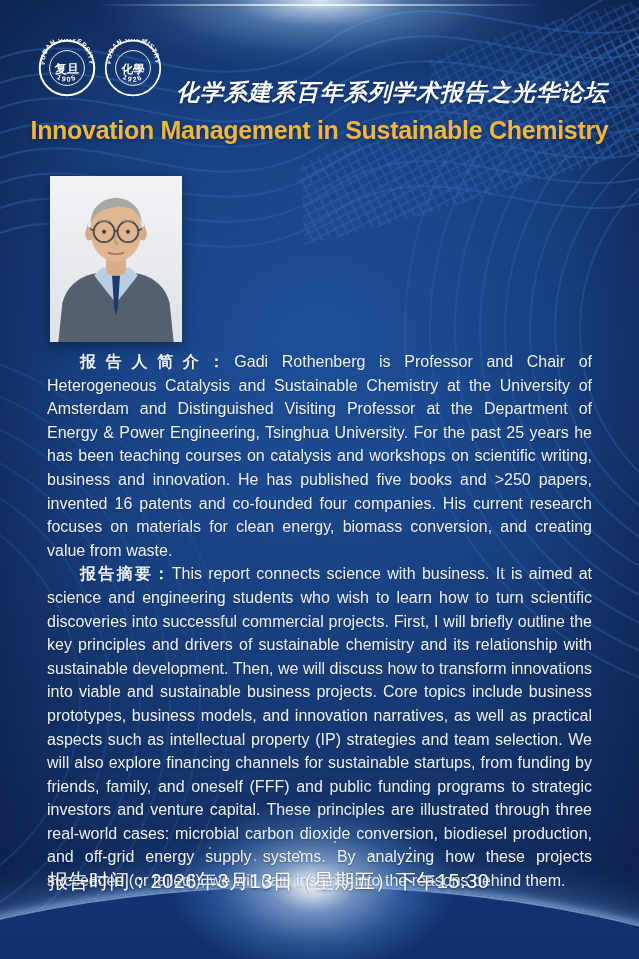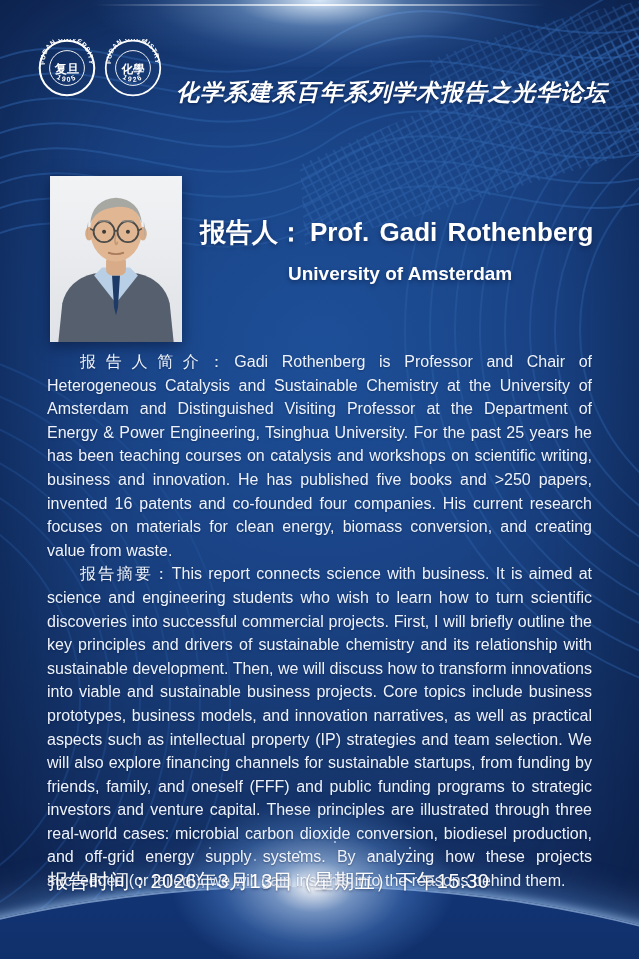--- a/index.html
+++ b/index.html
@@ -90,21 +90,21 @@
   }
 
   .body-text {
     position:absolute; left:47px; top:350px; width:545px;
     font-size:16px; line-height:23.6px;
     color:#eef3fb;
     text-align:justify;
     text-shadow: 0 1px 2px rgba(8,22,58,.4);
   }
   .para { text-indent:33px; }
-  .para-label { font-weight:400; letter-spacing:.5px;margin-top:21px; }
+  .para-label { font-weight:700; letter-spacing:.5px;margin-top:21px; }
 
   .footer-line {
     position:absolute; left:48px;
     font-size:20px; font-weight:400; color:#fff; white-space:nowrap;
     letter-spacing:.5px;
     text-shadow: 0 1px 3px rgba(8,22,58,.55);
     margin-top: 12px;
   }
   .footer-time { top:856px; }
   .footer-location { top:948px; }
@@ -200,20 +200,21 @@
       </text>
       <text font-size="12" font-weight="bold" fill="#ffffff" letter-spacing="3">
         <textPath href="#arcBotC" startOffset="50%" text-anchor="middle">1926</textPath>
       </text>
       <text x="50" y="58" font-size="20" font-weight="bold" fill="#ffffff" text-anchor="middle">化學</text>
     </svg>
   </div>
 
   <div class="forum-title">化学系建系百年系列学术报告之光华论坛</div>
 
+  <div class="main-title">Innovation Management in Sustainable Chemistry</div>
 
   <div class="photo-frame">
     <svg viewBox="0 0 132 167">
       <rect x="0" y="0" width="132" height="167" fill="#e9ebee"></rect>
       <rect x="0" y="0" width="132" height="167" fill="url(#pgrad)"></rect>
       <defs>
         <linearGradient id="pgrad" x1="0" y1="0" x2="0" y2="1">
           <stop offset="0" stop-color="#f2f3f5"></stop>
             <stop offset="1" stop-color="#dfe2e6"></stop>
         </linearGradient>
@@ -242,26 +243,20 @@
       <path d="M43.5,55 L40,53 M88.5,55 L92,53" stroke="#4a4a48" stroke-width="1.6"></path>
 
       <circle cx="54" cy="56" r="2" fill="#3c3a36"></circle>
       <circle cx="78" cy="56" r="2" fill="#3c3a36"></circle>
       <path d="M48,46 Q54,44 60,46 M72,46 Q78,44 84,46" stroke="#8a8780" stroke-width="1.6" fill="none"></path>
       <path d="M66,58 Q64,66 66,69 Q68,68 67,66" stroke="#c49a76" stroke-width="1.6" fill="none"></path>
       <path d="M58,77 Q66,80 74,77" stroke="#a97c5e" stroke-width="1.8" fill="none"></path>
     </svg>
   </div>
 
-  <div class="speaker-block">
-    <div class="speaker-name">
-      <span>报告人：</span><span class="latin">Prof. Gadi Rothenberg</span>
-    </div>
-    <div class="speaker-affiliation">University of Amsterdam</div>
-  </div>
 
   <div class="body-text">
     <p class="para"><span class="para-label">报告人简介：</span><span>Gadi Rothenberg is Professor and Chair of Heterogeneous Catalysis and Sustainable Chemistry at the University of Amsterdam and Distinguished Visiting Professor at the Department of Energy &amp; Power Engineering, Tsinghua University. For the past 25 years he has been teaching courses on catalysis and workshops on scientific writing, business and innovation. He has published five books and &gt;250 papers, invented 16 patents and co-founded four companies. His current research focuses on materials for clean energy, biomass conversion, and creating value from waste.</span></p>
     <p class="para"><span class="para-label">报告摘要：</span><span>This report connects science with business. It is aimed at science and engineering students who wish to learn how to turn scientific discoveries into successful commercial projects. First, I will briefly outline the key principles and drivers of sustainable chemistry and its relationship with sustainable development. Then, we will discuss how to transform innovations into viable and sustainable business projects. Core topics include business prototypes, business models, and innovation narratives, as well as practical aspects such as intellectual property (IP) strategies and team selection. We will also explore financing channels for sustainable startups, from funding by friends, family, and oneself (FFF) and public funding programs to strategic investors and venture capital. These principles are illustrated through three real-world cases: microbial carbon dioxide conversion, biodiesel production, and off-grid energy supply systems. By analyzing how these projects succeeded (or failed!), we will gain insights into the reasons behind them.</span></p>
   </div>
 
   <div class="footer-line footer-time">
     <span>报告时间：</span><span>2026年3月13日（星期五）下午15:30</span>
   </div>
   <div class="footer-line footer-location">

